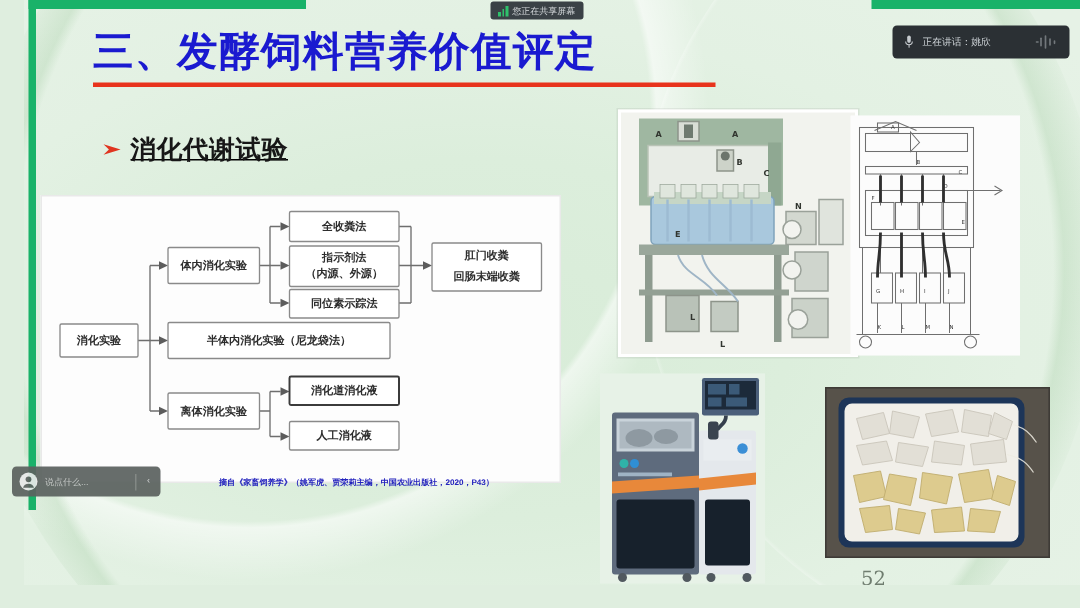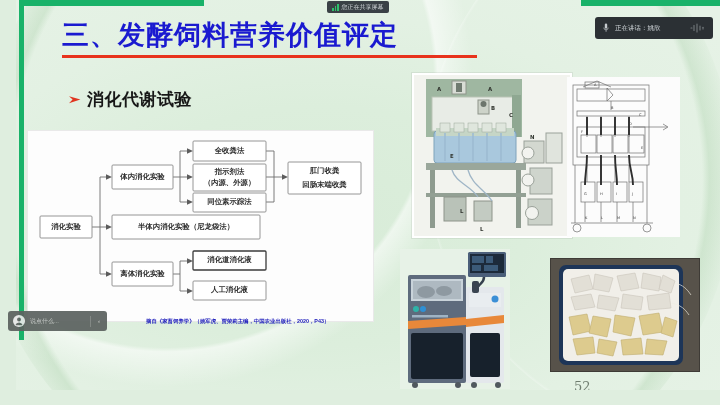--- a/index.html
+++ b/index.html
@@ -34,21 +34,21 @@
   
   #title-block{position:absolute;left:46px;top:18px;width:420px;}
   #slide-title{
     font-family:"DejaVu Serif","Liberation Serif",serif;
     font-size:27px;line-height:34px;font-weight:700;letter-spacing:1px;
     color:#1a1ad0;white-space:nowrap;
   }
   #title-rule{margin-top:3px;height:3px;width:415px;background:#e8331c;}
 
   
-  #bullet-row{position:absolute;left:52px;top:88px;display:flex;align-items:center;gap:5px;}
+  #bullet-row{position:absolute;left:52px;top:88px;display:flex;align-items:center;gap:5px;text-decoration:underline;}
   #bullet-arrow{width:14px;height:14px;flex:0 0 auto;}
   #bullet-text{
     font-family:"DejaVu Serif","Liberation Serif",serif;
     font-size:17px;font-weight:700;color:#171717;letter-spacing:.5px;
   }
 
   
   #flow-panel{
     position:absolute;left:11px;top:130px;width:345px;height:190px;
     background:#fdfdfd;border:1px solid #e9e9e9;

